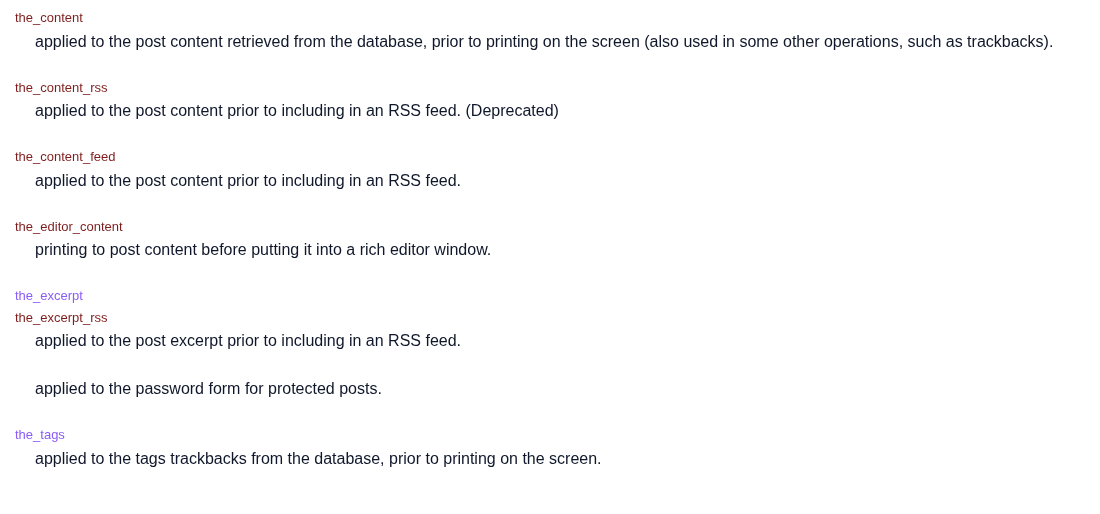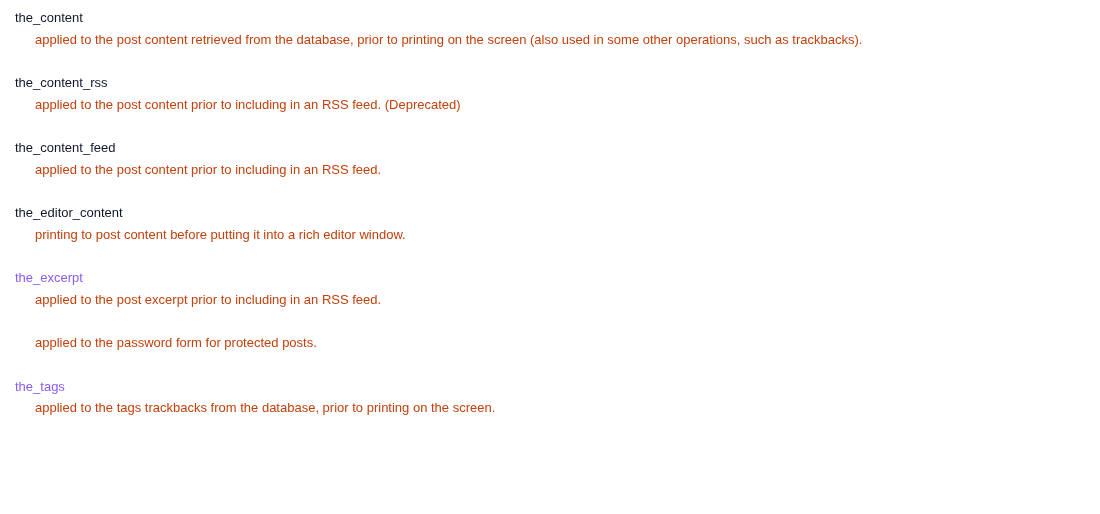--- a/index.html
+++ b/index.html
@@ -15,51 +15,52 @@
       padding: 8px 15px;
       line-height: 1.5;
     }
     dl {
       margin: 0;
     }
     dt {
       margin-bottom: 2px;
     }
     dt a {
-      color: #0f172a;
+      color: #7f1d1d;
       text-decoration: none;
       font-size: 13px;
     }
     dt a.red-link {
       color: #8b5cf6;
     }
     dd {
       margin-left: 20px;
       margin-bottom: 24px;
-      color: #c2410c;
-      font-size: 13px;
+      color: #0f172a;
+      font-size: 16px;
     }
   </style>
 </head>
 <body>
 
 <dl>
   <dt><a href="#">the_content</a></dt>
   <dd>applied to the post content retrieved from the database, prior to printing on the screen (also used in some other operations, such as trackbacks).</dd>
 
   <dt><a href="#">the_content_rss</a></dt>
   <dd>applied to the post content prior to including in an RSS feed. (Deprecated)</dd>
 
   <dt><a href="#">the_content_feed</a></dt>
   <dd>applied to the post content prior to including in an RSS feed.</dd>
 
   <dt><a href="#">the_editor_content</a></dt>
   <dd>printing to post content before putting it into a rich editor window.</dd>
 
   <dt><a href="#" class="red-link">the_excerpt</a></dt>
 
+  <dt><a href="#">the_excerpt_rss</a></dt>
   <dd>applied to the post excerpt prior to including in an RSS feed.</dd>
 
   <dd>applied to the password form for protected posts.</dd>
 
   <dt><a href="#" class="red-link">the_tags</a></dt>
   <dd>applied to the tags trackbacks from the database, prior to printing on the screen.</dd>
 </dl>
 
 </body></html>

